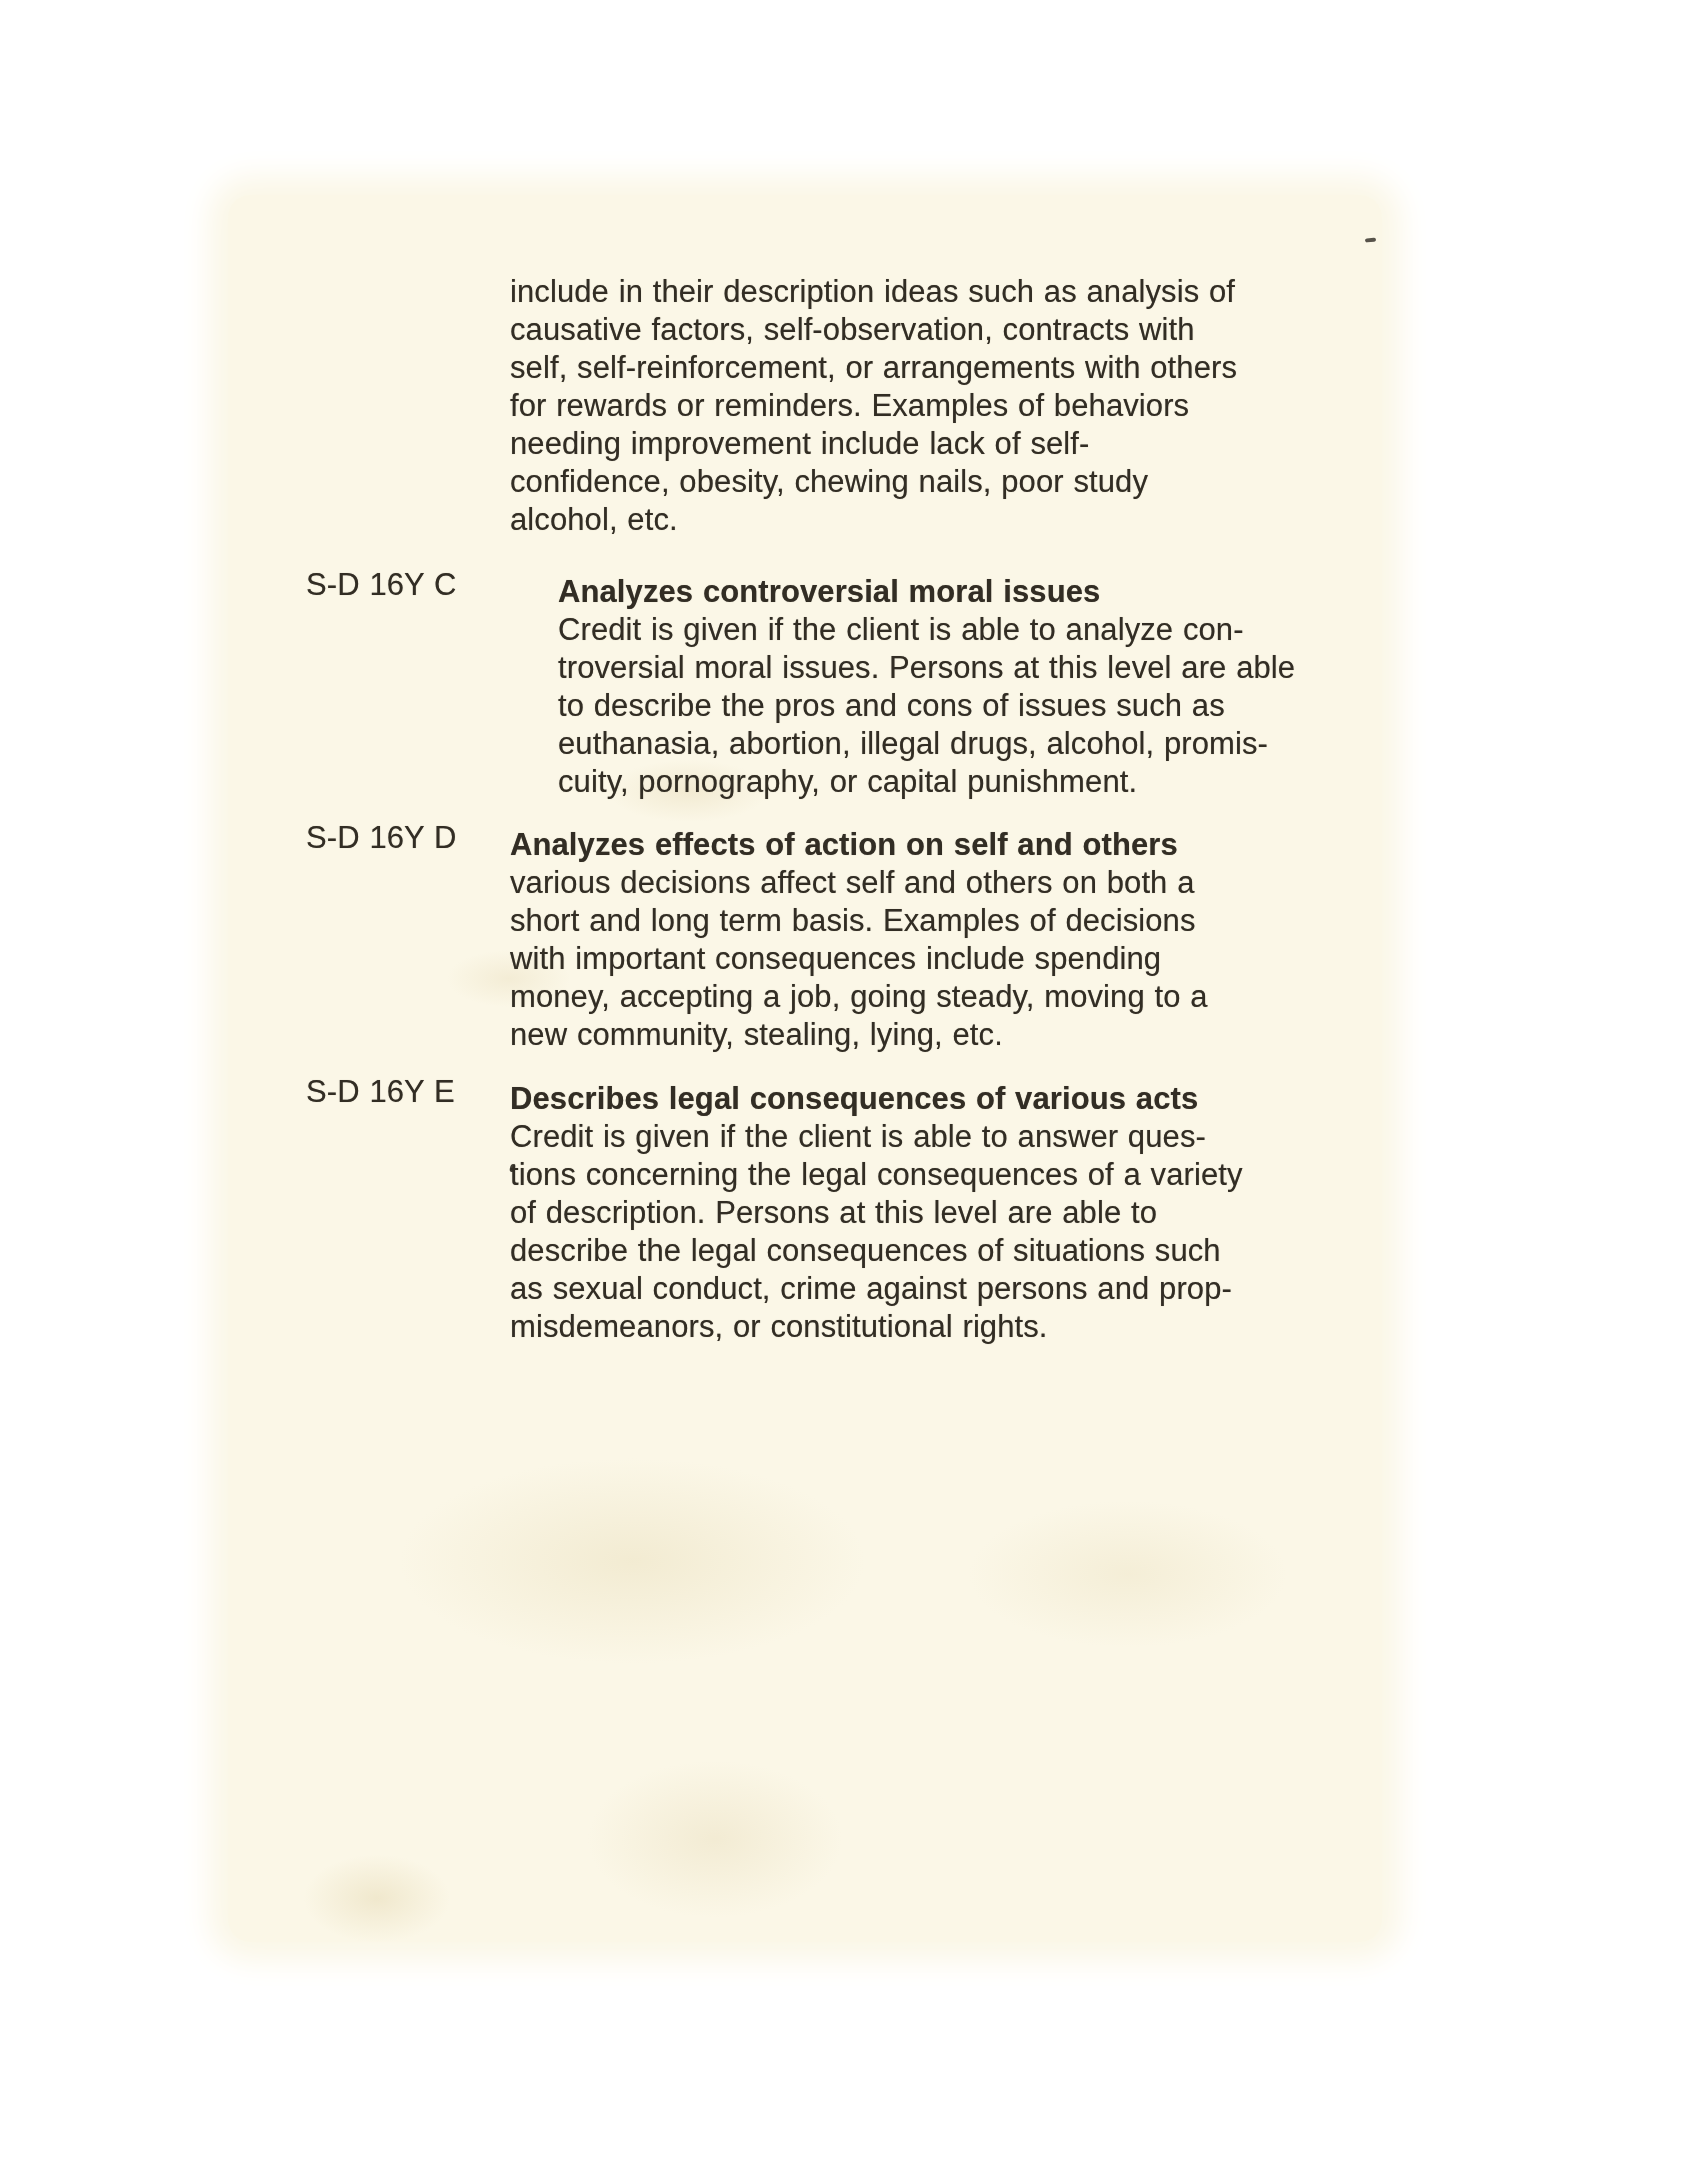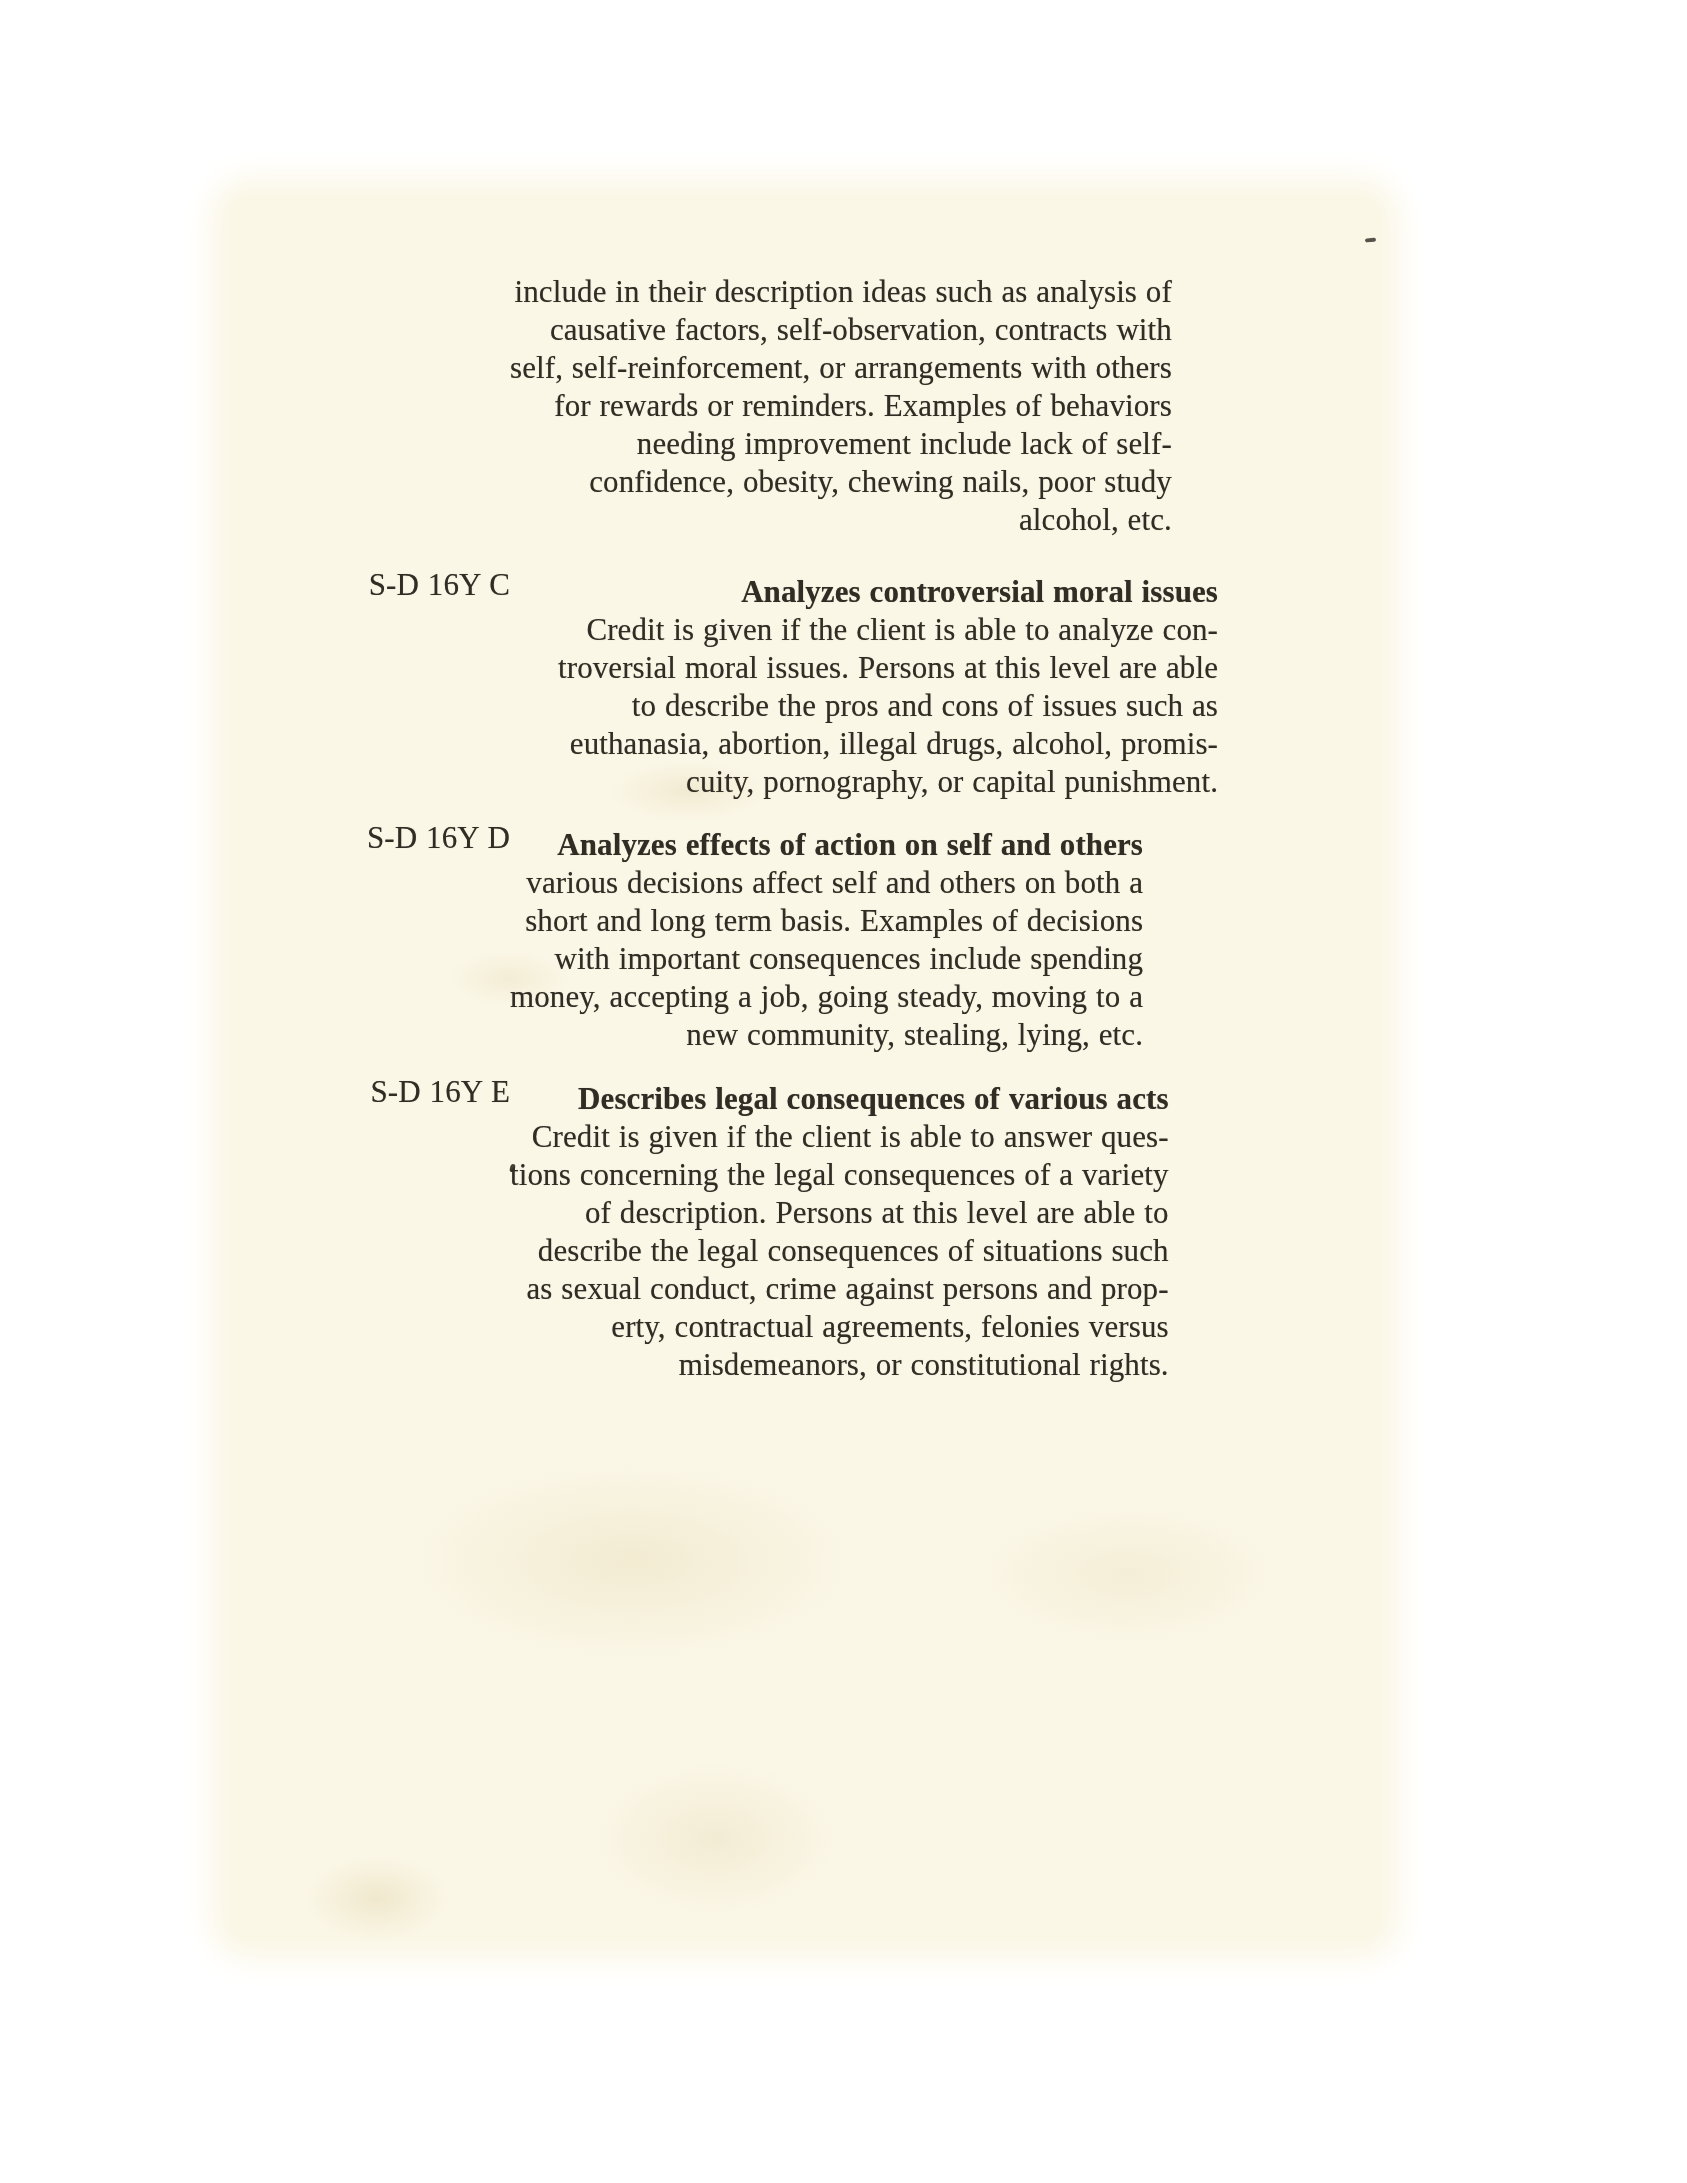--- a/index.html
+++ b/index.html
@@ -2,22 +2,21 @@
 <html style="font-size:10.6px"><head>
 <meta charset="utf-8">
 <style>
   html, body { margin: 0; padding: 0; background: #ffffff; }
   .sheet {
     position: relative;
     width: 1427px;
     height: 2183px;
     background: #ffffff;
     overflow: hidden;
-    font-family: Liberation Serif, serif;
-    text-align: right;
+    font-family: Liberation Sans, sans-serif;
   }
   
   .paper {
     position: absolute;
     left: 228px;
     top: 195px;
     width: 1154px;
     height: 1747px;
     background: #fbf7e7;
     border-radius: 22.5px;
@@ -126,19 +125,18 @@
       </div>
       <div class="row section">
         <div class="label-col">S-D 16Y E</div>
         <div class="text-col">
           <div class="heading">Describes legal consequences of various acts</div>
           <div class="tline">Credit is given if the client is able to answer ques-</div>
           <div class="tline">tions concerning the legal consequences of a variety</div>
           <div class="tline">of description. Persons at this level are able to</div>
           <div class="tline">describe the legal consequences of situations such</div>
           <div class="tline">as sexual conduct, crime against persons and prop-</div>
-          <div class="tline">erty, contractual agreements, felonies versus</div>
           <div class="tline">misdemeanors, or constitutional rights.</div>
         </div>
       </div>
     </div>
 </div>
 
 
 </body></html>

